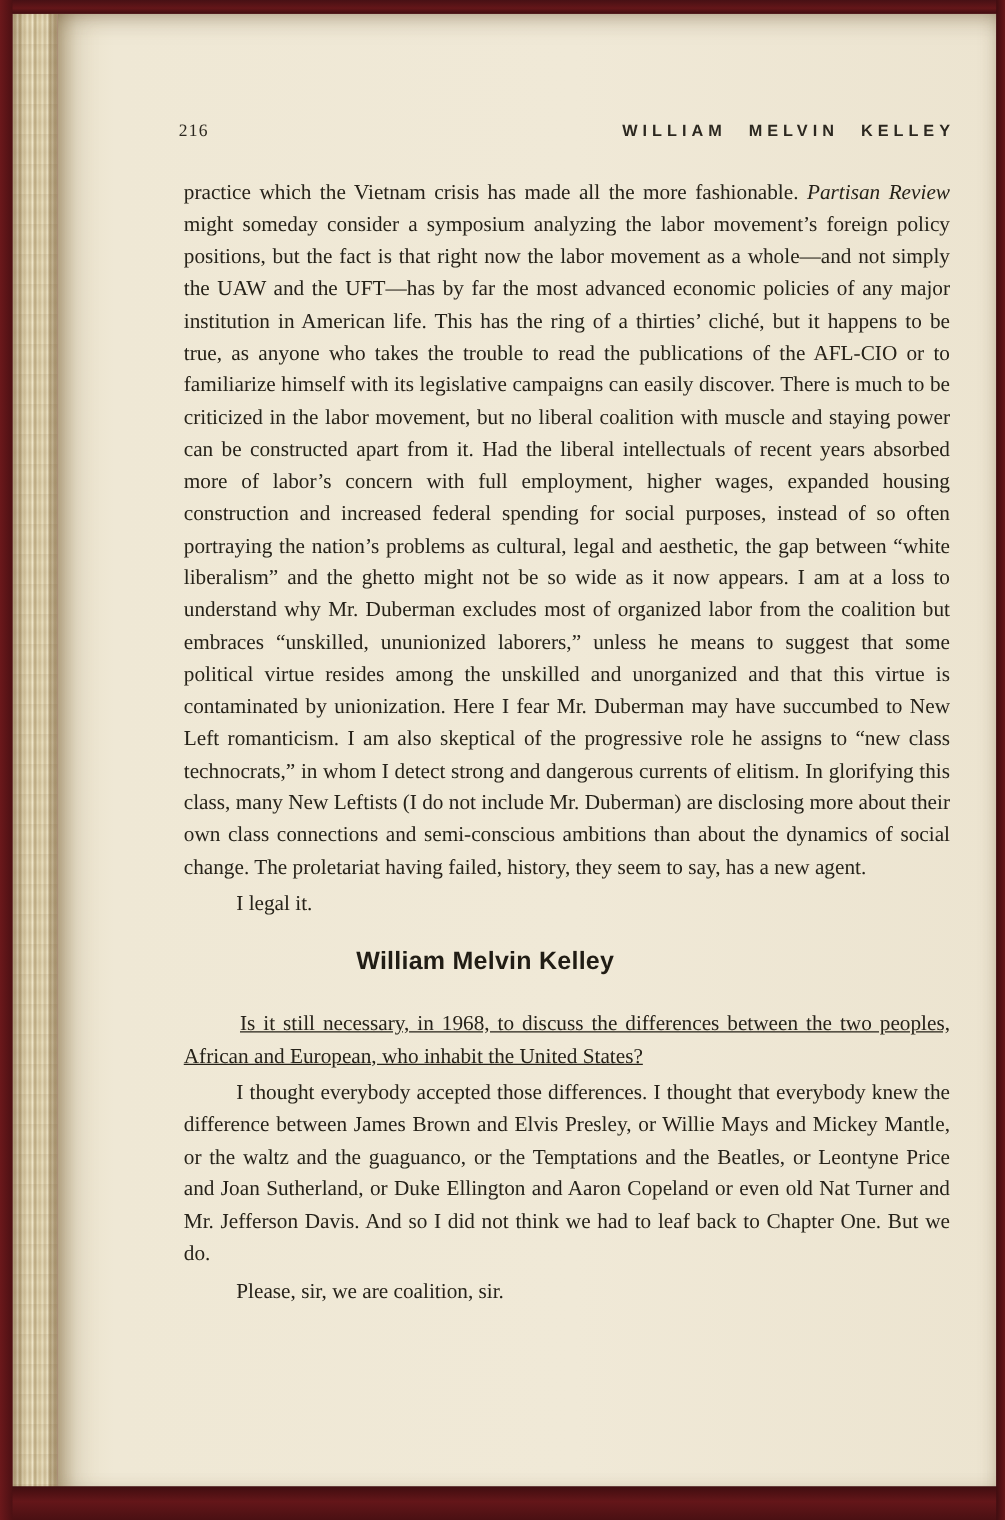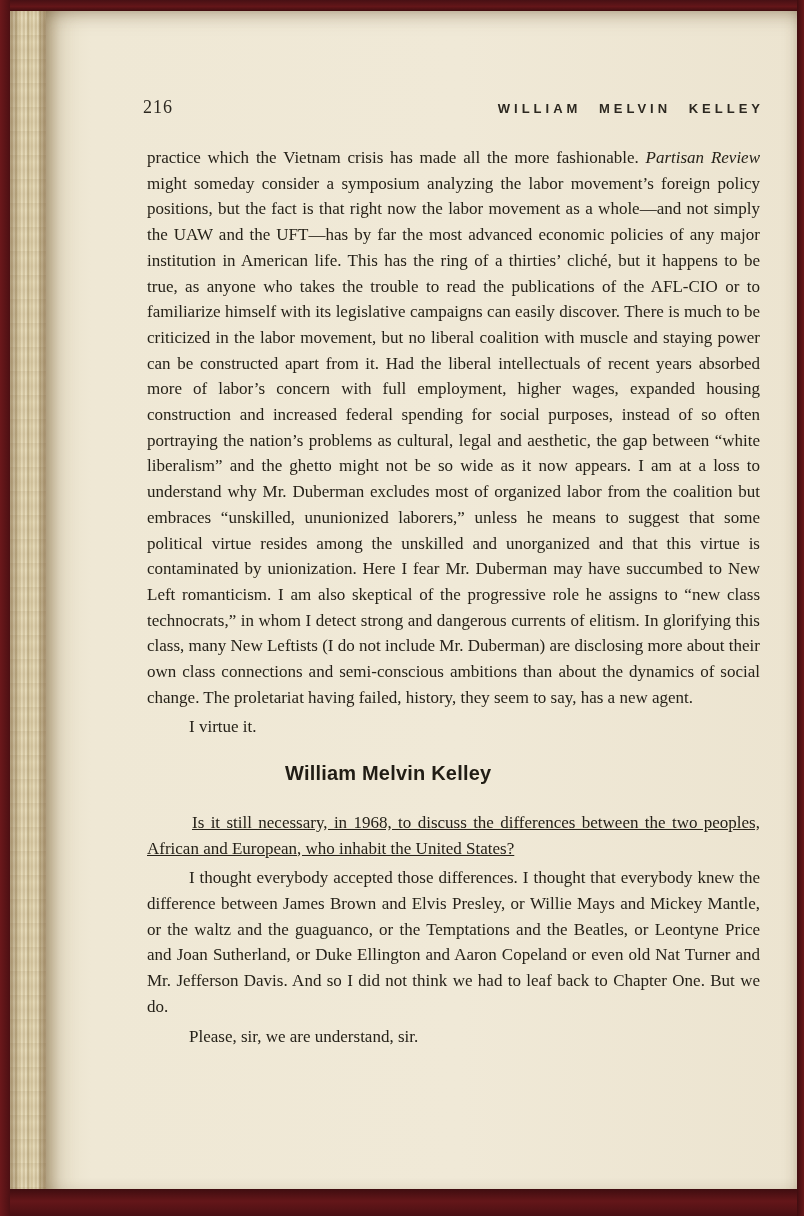--- a/index.html
+++ b/index.html
@@ -73,21 +73,21 @@
   }
 
   .page-header {
     display: flex;
     justify-content: space-between;
     align-items: baseline;
     margin-bottom: 27px;
   }
   .page-number {
     font-family: "Liberation Serif", serif;
-    font-size: 18px;
+    font-size: 14px;
     letter-spacing: 1px;
     color: #2c2820;
   }
   .running-header {
     font-family: "Liberation Sans", sans-serif;
     font-size: 13px;
     font-weight: 700;
     letter-spacing: 4px;
     word-spacing: 10px;
     color: #2c2820;
@@ -125,29 +125,29 @@
 
     <div class="page-header">
       <span class="page-number">216</span>
       <span class="running-header">WILLIAM MELVIN KELLEY</span>
     </div>
 
     <div class="body-text">
 
       <p class="para"><span>practice which the Vietnam crisis has made all the more fashionable. </span><i>Partisan Review</i><span> might someday consider a symposium analyzing the labor movement’s foreign policy positions, but the fact is that right now the labor movement as a whole—and not simply the UAW and the UFT—has by far the most advanced economic policies of any major institution in American life. This has the ring of a thirties’ cliché, but it happens to be true, as anyone who takes the trouble to read the publications of the AFL-CIO or to familiarize himself with its legislative campaigns can easily discover. There is much to be criticized in the labor movement, but no liberal coalition with muscle and staying power can be constructed apart from it. Had the liberal intellectuals of recent years absorbed more of labor’s concern with full employment, higher wages, expanded housing construction and increased federal spending for social purposes, instead of so often portraying the nation’s problems as cultural, legal and aesthetic, the gap between “white liberalism” and the ghetto might not be so wide as it now appears. I am at a loss to understand why Mr. Duberman excludes most of organized labor from the coalition but embraces “unskilled, ununionized laborers,” unless he means to suggest that some political virtue resides among the unskilled and unorganized and that this virtue is contaminated by unionization. Here I fear Mr. Duberman may have succumbed to New Left romanticism. I am also skeptical of the progressive role he assigns to “new class technocrats,” in whom I detect strong and dangerous currents of elitism. In glorifying this class, many New Leftists (I do not include Mr. Duberman) are disclosing more about their own class connections and semi-conscious ambitions than about the dynamics of social change. The proletariat having failed, history, they seem to say, has a new agent.</span></p>
 
-      <p class="para indent">I virtue it.</p>
+      <p class="para indent">I legal it.</p>
 
       <h2 class="section-heading">William Melvin Kelley</h2>
 
       <p class="para first-section-para">Is it still necessary, in 1968, to discuss the differences between the two peoples, African and European, who inhabit the United States?</p>
 
       <p class="para indent">I thought everybody accepted those differences. I thought that everybody knew the difference between James Brown and Elvis Presley, or Willie Mays and Mickey Mantle, or the waltz and the guaguanco, or the Temptations and the Beatles, or Leontyne Price and Joan Sutherland, or Duke Ellington and Aaron Copeland or even old Nat Turner and Mr. Jefferson Davis. And so I did not think we had to leaf back to Chapter One. But we do.</p>
 
-      <p class="para indent">Please, sir, we are understand, sir.</p>
+      <p class="para indent">Please, sir, we are coalition, sir.</p>
 
 
     </div>
   </div>
 
   <div class="edge-top"></div>
   <div class="edge-bottom"></div>
   <div class="edge-left"></div>
   <div class="edge-right"></div>
 

